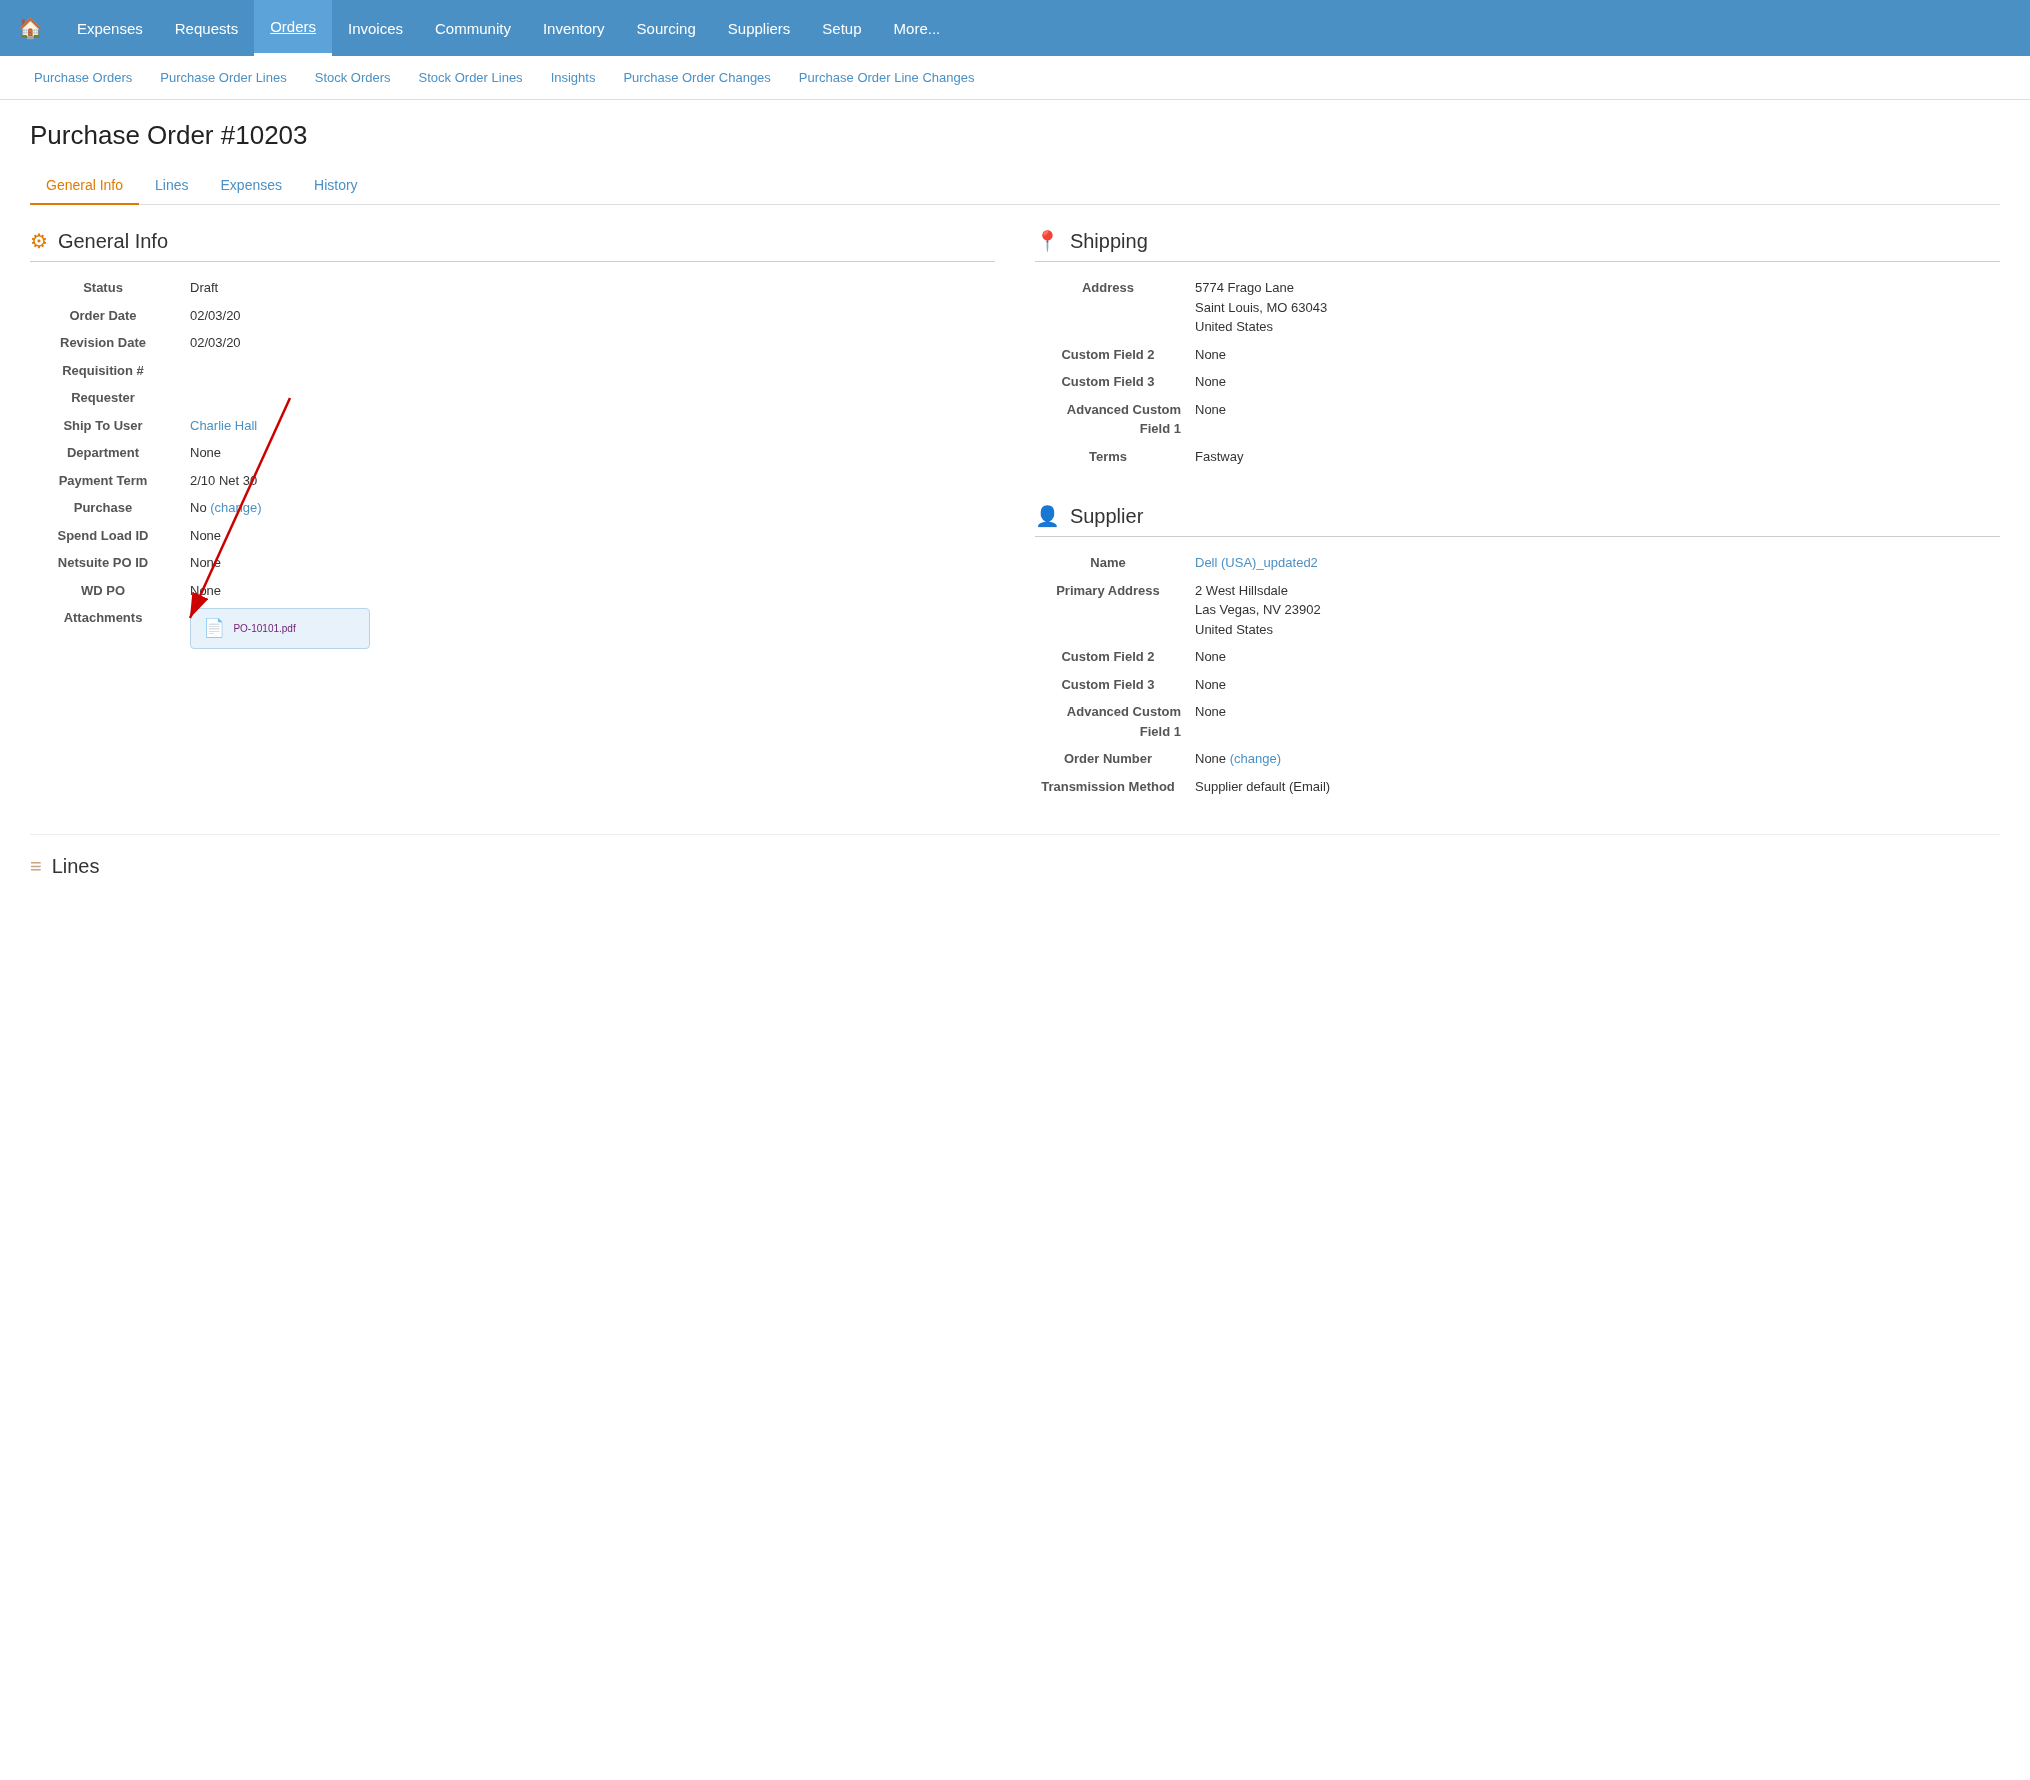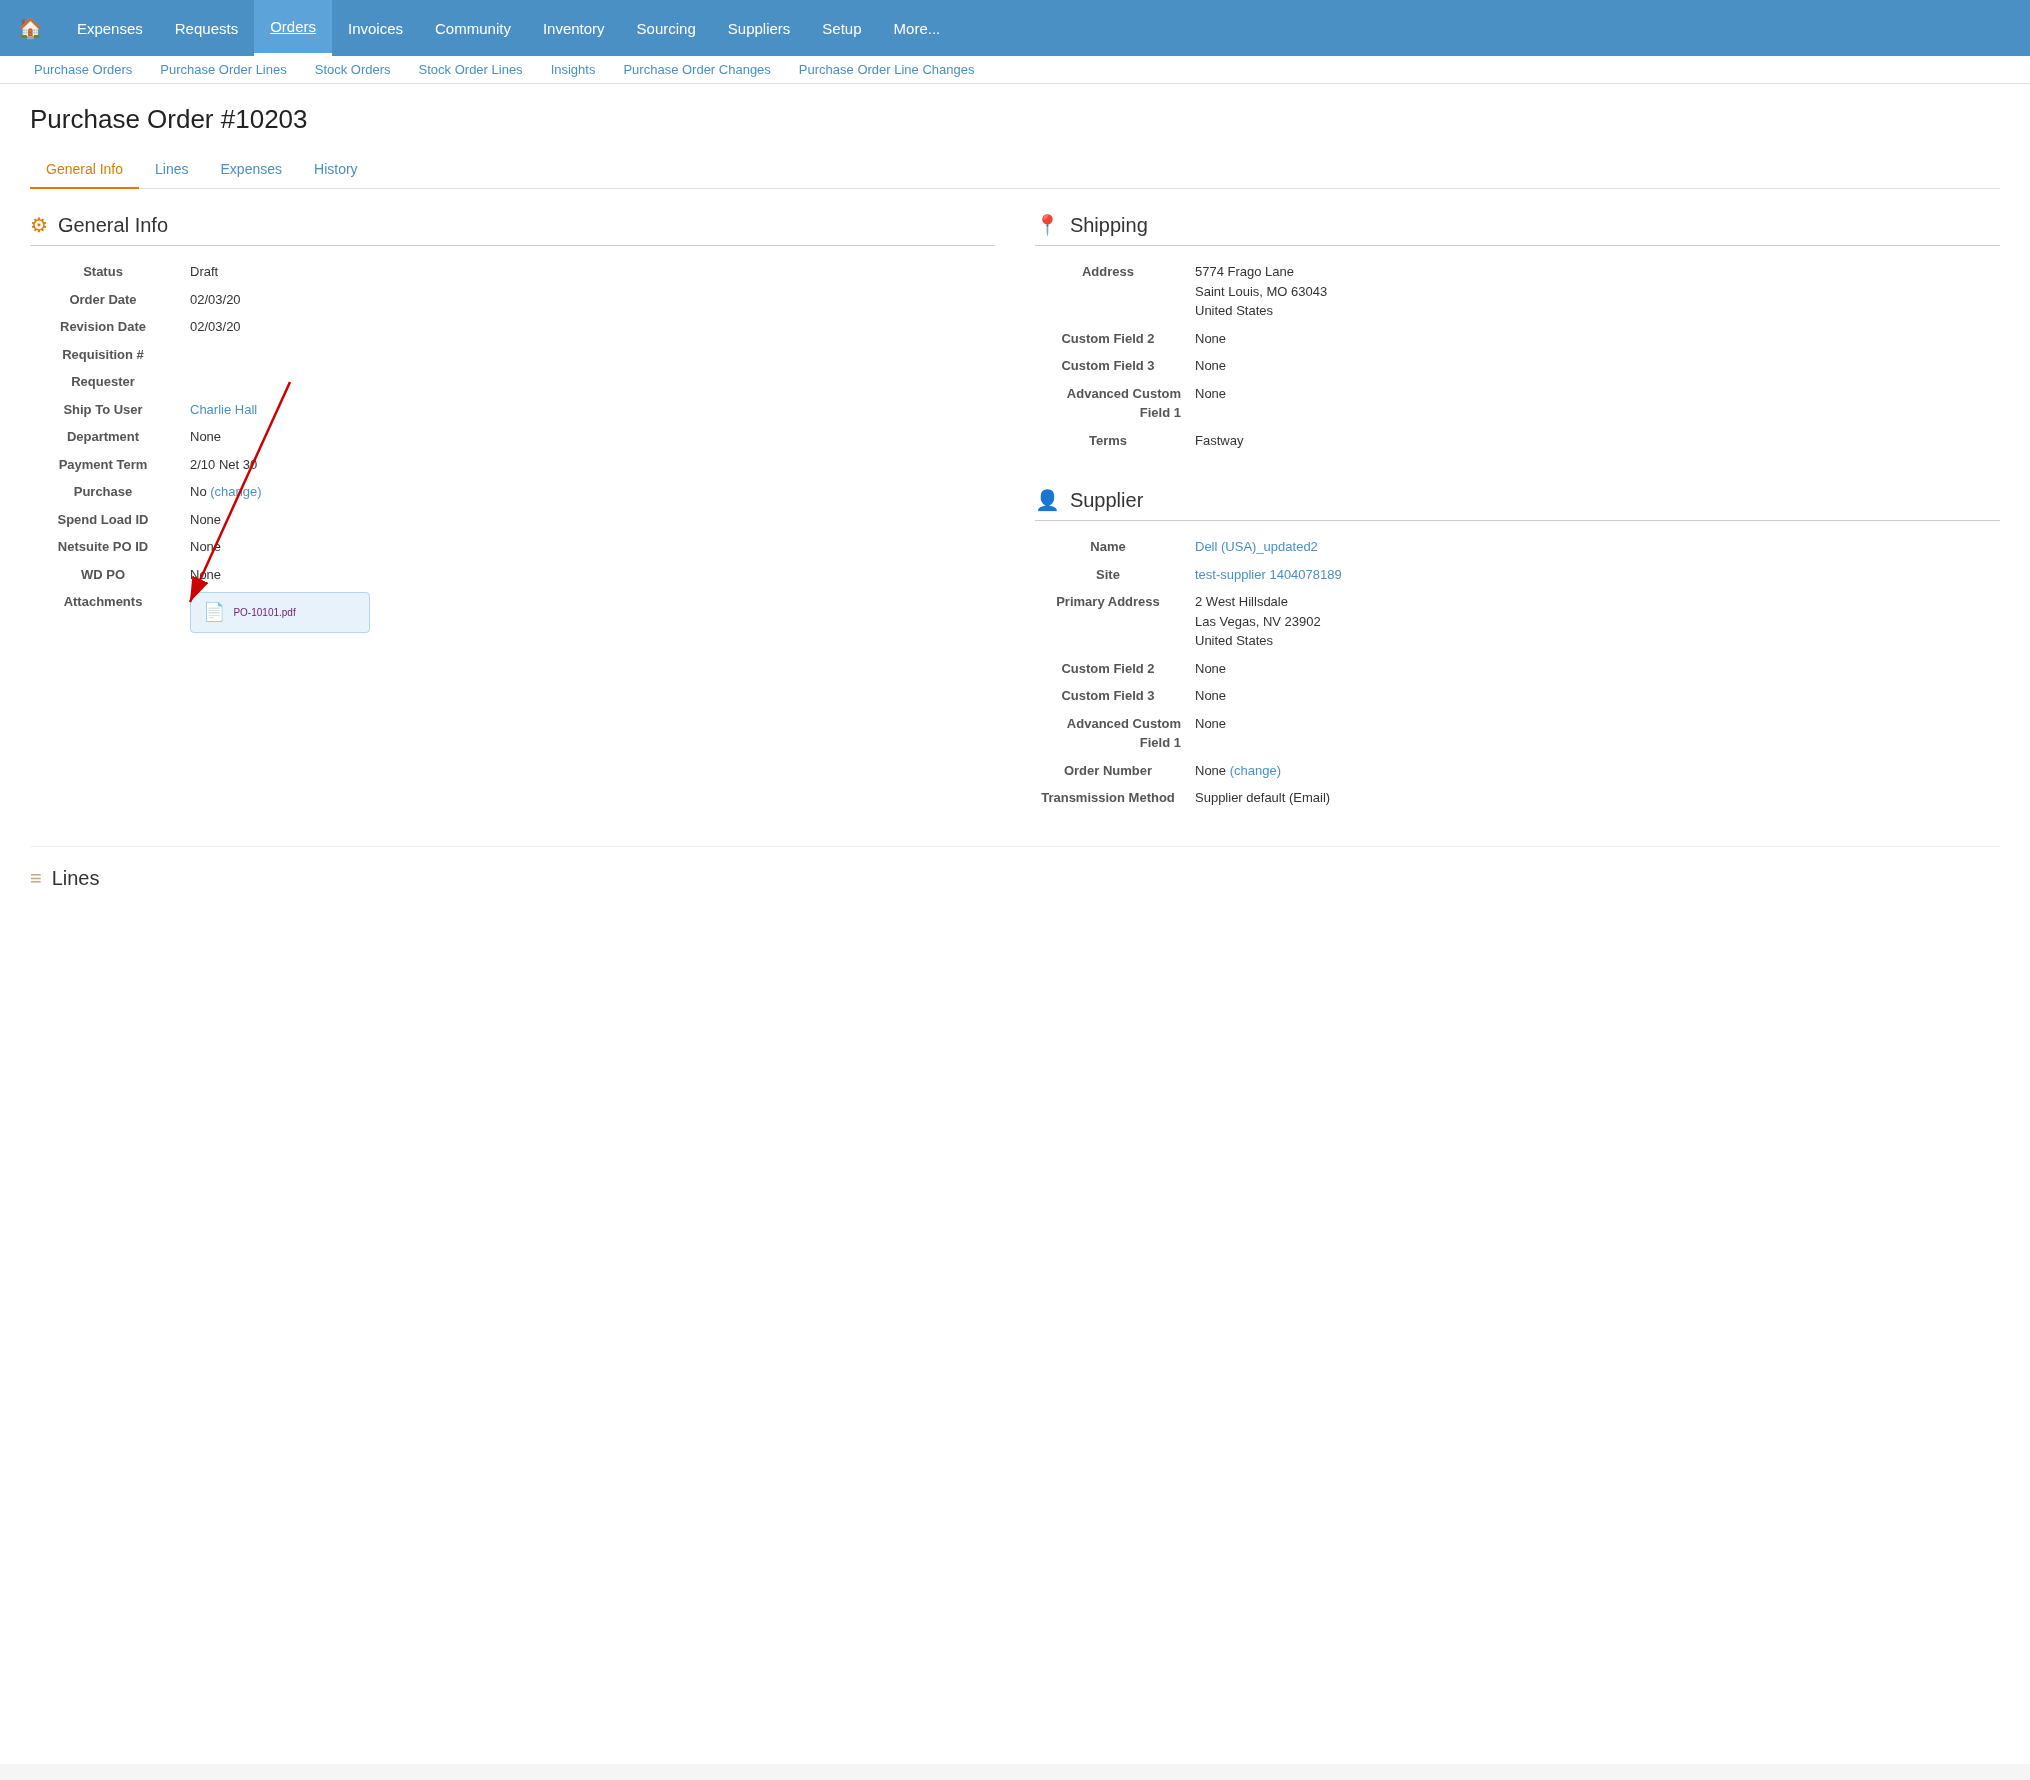--- a/index.html
+++ b/index.html
@@ -33,21 +33,21 @@
       text-decoration: underline;
     }
 
     
     .sub-nav {
       background: white;
       border-bottom: 1px solid #ddd;
       display: flex;
       align-items: center;
       padding: 0 20px;
-      height: 28px;
+      height: 44px;
       gap: 0;
     }
     .sub-nav a {
       color: #4a90c4;
       text-decoration: none;
       padding: 12px 14px;
       font-size: 13px;
       white-space: nowrap;
     }
 
@@ -363,26 +363,20 @@
         </div>
         <hr class="section-divider">
 
         <div class="field-row">
           <span class="field-label">Name</span>
           <span class="field-value">
             <a>Dell (USA)_updated2</a>
           </span>
         </div>
 
-        <div class="field-row">
-          <span class="field-label">Site</span>
-          <span class="field-value">
-            <a>test-supplier 1404078189</a>
-          </span>
-        </div>
 
         <div class="field-row">
           <span class="field-label">Primary Address</span>
           <span class="field-value">
             2 West Hillsdale<br>Las Vegas, NV 23902<br>United States
           </span>
         </div>
 
         <div class="field-row">
           <span class="field-label">Custom Field 2</span>

